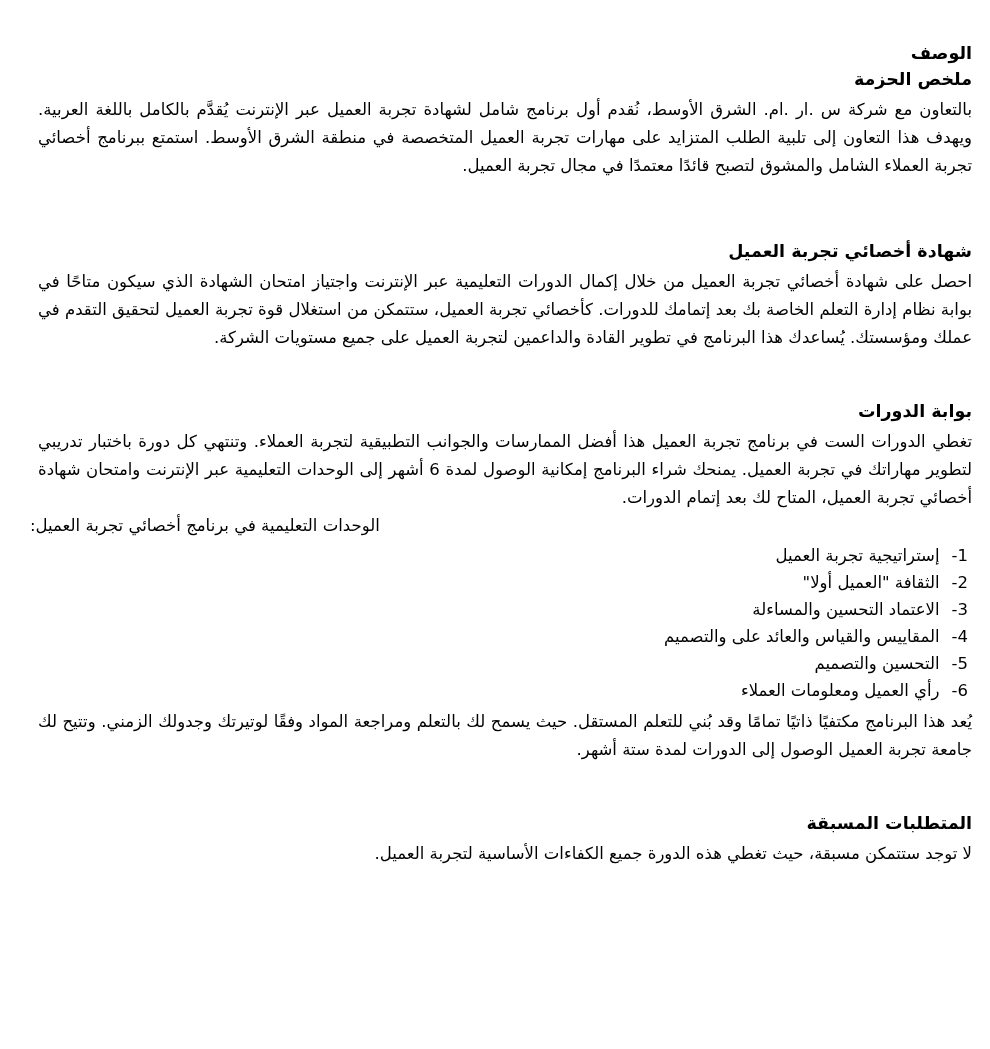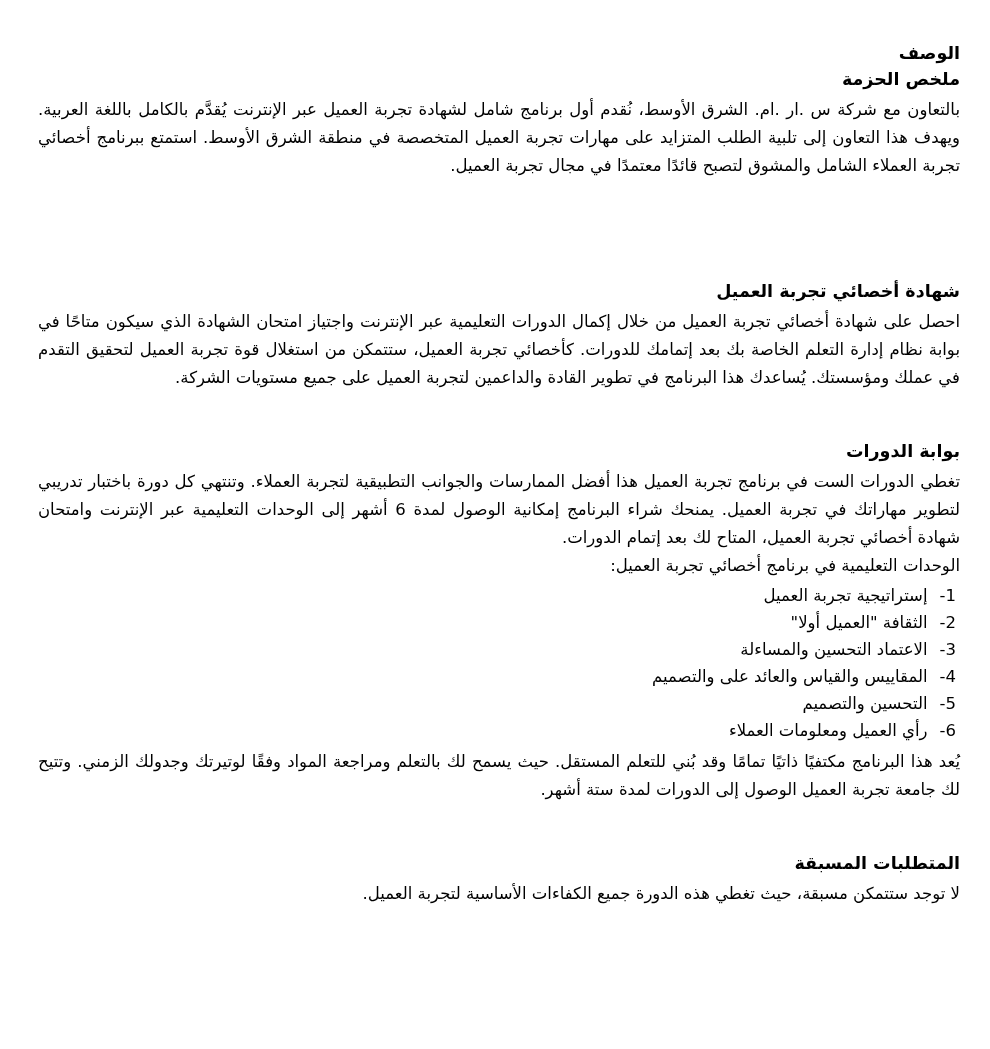--- a/index.html
+++ b/index.html
@@ -12,43 +12,43 @@
     height: 1049px;
     overflow: hidden;
     font-family: "DejaVu Sans", sans-serif;
     color: #000000;
   }
   .doc {
     direction: rtl;
     box-sizing: border-box;
     width: 990px;
     height: 866px;
-    padding: 40px 30px 20px 30px;
+    padding: 40px 18px 20px 30px;
   }
   .heading {
     font-size: 17.5px;
     font-weight: bold;
     line-height: 26px;
     margin: 0;
     text-align: right;
   }
   .para {
     font-size: 16.5px;
     line-height: 28px;
     margin: 4px 0 0 8px;
     text-align: justify;
     text-justify: inter-word;
   }
   .line {
     font-size: 16.5px;
     line-height: 28px;
     margin: 0;
-    text-align: right;
+    text-align: left;
   }
-  .gap-lg { margin-top: 98px; }
+  .gap-lg { margin-top: 58px; }
   .gap-md { margin-top: 46px; }
   .modules {
     list-style: none;
     margin: 2px 0 0 0;
     padding: 0 4px 0 0;
   }
   .module-item {
     display: flex;
     flex-direction: row;   
     align-items: baseline;

